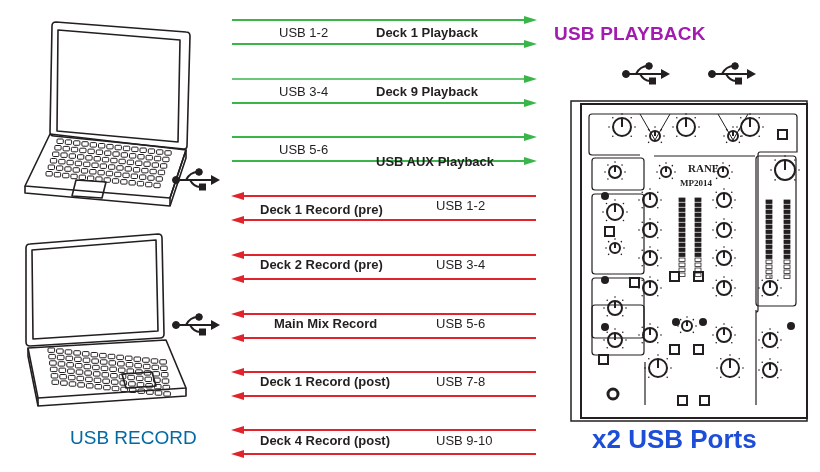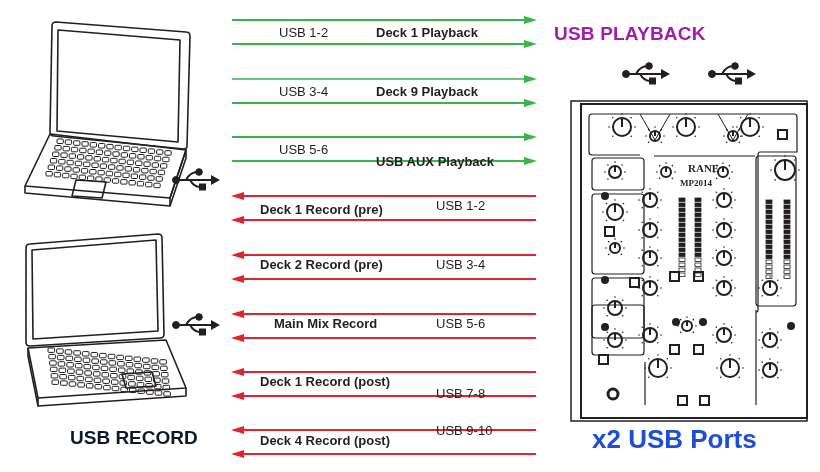--- a/index.html
+++ b/index.html
@@ -1,20 +1,20 @@
 <!DOCTYPE html>
 <html><head>
 <meta charset="utf-8">
 <style>
   html, body { margin:0; padding:0; background:#ffffff; }
   body { width:820px; height:472px; position:relative; overflow:hidden; font-family:"Liberation Sans", sans-serif; }
   .label { position:absolute; font-size:13px; color:#231f20; white-space:nowrap; line-height:14px; }
   .bold { font-weight:bold; }
   .title-green { position:absolute; font-weight:bold; font-size:19px; color:#a21caf; letter-spacing:0.2px; }
-  .title-red { position:absolute; font-weight:bold; font-size:19px; color:#0f172a; }
+  .title-red { position:absolute; font-weight:normal; font-size:19px; color:#0369a1; }
   .title-ports { position:absolute; font-weight:bold; font-size:26px; color:#1d4ed8; }
   svg { position:absolute; overflow:visible; }
 </style>
 </head>
 <body>
 
 <svg style="left:20px;top:18px;" width="170" height="190" viewBox="0 0 170 190">
   <g fill="none" stroke="#231f20" stroke-width="1.6" stroke-linejoin="round">
     <path d="M48 8 Q48 4 52 4 L182 14 Q186 14 186 18 L183 128 Q183 131 180 131 L50 118 Q46 118 46 114 Z" transform="translate(-16,0)"></path>
     <path d="M54 12 L176 22 L174 124 L53 113 Z" transform="translate(-16,0)"></path>
@@ -332,23 +332,23 @@
 <div class="label" style="left:279px;top:143px;">USB 5-6</div>
 <div class="label bold" style="left:376px;top:155px;">USB AUX Playback</div>
 
 <div class="label bold" style="left:260px;top:203px;">Deck 1 Record (pre)</div>
 <div class="label" style="left:436px;top:199px;">USB 1-2</div>
 <div class="label bold" style="left:260px;top:258px;">Deck 2 Record (pre)</div>
 <div class="label" style="left:436px;top:258px;">USB 3-4</div>
 <div class="label bold" style="left:260px;top:317px;margin-left:14px;">Main Mix Record</div>
 <div class="label" style="left:436px;top:317px;">USB 5-6</div>
 <div class="label bold" style="left:260px;top:375px;">Deck 1 Record (post)</div>
-<div class="label" style="left:436px;top:387px;">USB 7-8</div>
+<div class="label" style="left:436px;top:375px;">USB 7-8</div>
 <div class="label bold" style="left:260px;top:434px;">Deck 4 Record (post)</div>
-<div class="label" style="left:436px;top:424px;">USB 9-10</div>
+<div class="label" style="left:436px;top:434px;">USB 9-10</div>
 
 <svg id="mixer" style="left:570px;top:100px;" width="250" height="322" viewBox="0 0 250 322">
   <g fill="none" stroke="#231f20">
     <rect x="1" y="1" width="236" height="320" stroke-width="1.5"></rect>
     <rect x="11" y="4" width="226" height="314" stroke-width="2"></rect>
     <path d="M22 14 L224 14 Q227 14 227 17 L227 52 L190 52 Q188 52 188 55 L188 210 Q188 212 186 212 L186 212" stroke-width="1.2"></path>
     <path d="M22 14 Q19 14 19 17 L19 52 Q19 55 22 55 L70 55 M84 56 L185 56" stroke-width="1.2"></path>
     <path d="M70 14 L85 40 M100 14 L85 40" stroke-width="1"></path>
     <path d="M148 14 L163 40 M178 14 L163 40" stroke-width="1"></path>
     <rect x="22" y="58" width="52" height="32" rx="3" stroke-width="1.2"></rect>

